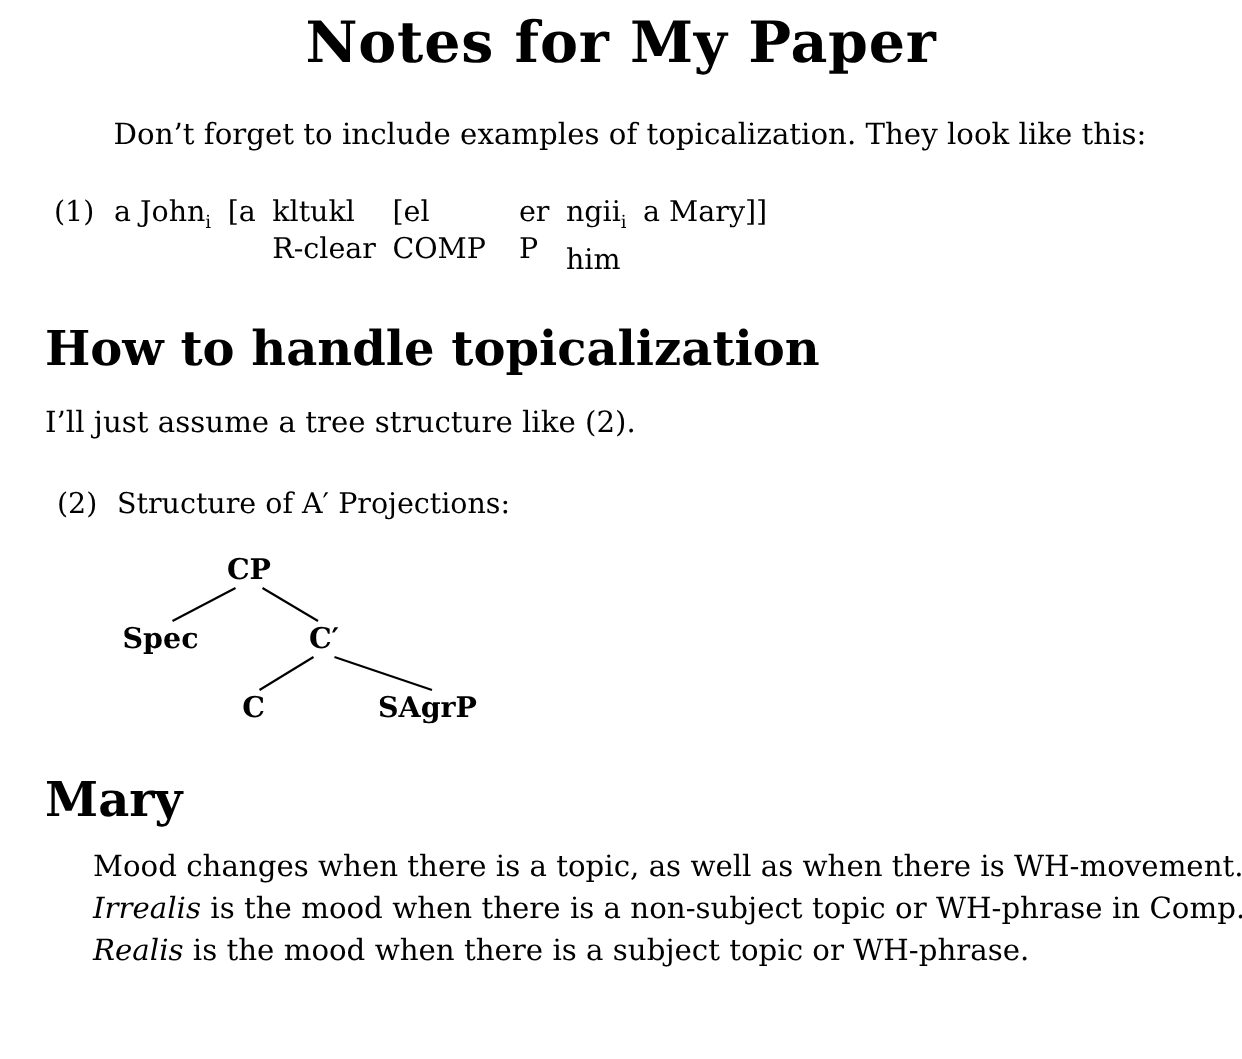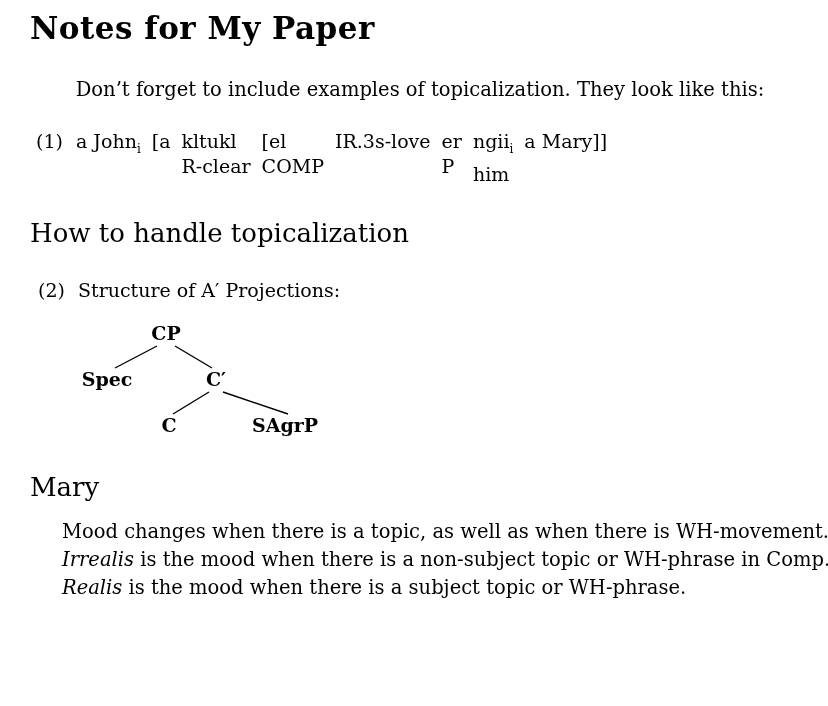--- a/index.html
+++ b/index.html
@@ -15,24 +15,25 @@
     color: #000000;
   }
   .page {
     position: relative;
     width: 828px;
     height: 706px;
     background: #ffffff;
   }
   h1.doc-title {
     margin: 10px 30px 0 30px;
-    font-size: 31px;
+    font-size: 38px;
     line-height: 36px;
     font-weight: bold;
     letter-spacing: 0.5px;
+    text-align: center;
   }
   p.intro {
     margin: 31px 18px 0 30px;
     font-size: 19.5px;
     line-height: 26px;
     white-space: nowrap;
     text-align: center;
   }
   .example {
     display: flex;
@@ -51,23 +52,23 @@
     align-items: flex-start;
     column-gap: 10px;
     white-space: nowrap;
     gap: 11px;
   }
   .gcol { display: inline-block; }
   .gword, .ggloss { display: block; line-height: 25px; }
   .gword sub { font-size: 12px; }
   h2.sec-heading {
     margin: 30px 30px 0 30px;
-    font-size: 26px;
+    font-size: 32px;
     line-height: 32px;
-    font-weight: normal;
+    font-weight: bold;
   }
   p.sec-body {
     margin: 21px 18px 0 30px;
     font-size: 19.5px;
     line-height: 26px;
     white-space: nowrap;
   }
   .example2-row {
     display: flex;
     margin: 29px 18px 0 38px;
@@ -122,40 +123,40 @@
           </span>
           <span class="gcol">
             <span class="gword">kltukl</span>
             <span class="ggloss">R-clear</span>
           </span>
           <span class="gcol">
             <span class="gword">[el</span>
             <span class="ggloss">COMP</span>
           </span>
           <span class="gcol">
-            <span class="ggloss">IR.3s-love</span>
           </span>
           <span class="gcol">
             <span class="gword">er</span>
             <span class="ggloss">P</span>
           </span>
           <span class="gcol">
             <span class="gword">ngii<sub>i</sub></span>
             <span class="ggloss">him</span>
           </span>
           <span class="gcol">
             <span class="gword">a Mary]]</span>
             <span class="ggloss">&nbsp;</span>
           </span>
         </div>
     </div>
   </div>
 
   <h2 class="sec-heading">How to handle topicalization</h2>
 
+  <p class="sec-body">I’ll just assume a tree structure like (2).</p>
 
   <div class="example2-row">
     <span class="ex-num">(2)</span>
     <div class="ex-body">Structure of A′ Projections:</div>
   </div>
 
   <svg class="tree" width="300" height="125" viewBox="0 0 300 125">
     <line x1="97" y1="30" x2="55" y2="52"></line>
     <line x1="115" y1="30" x2="152" y2="52"></line>
     <line x1="149" y1="76" x2="113" y2="98"></line>

